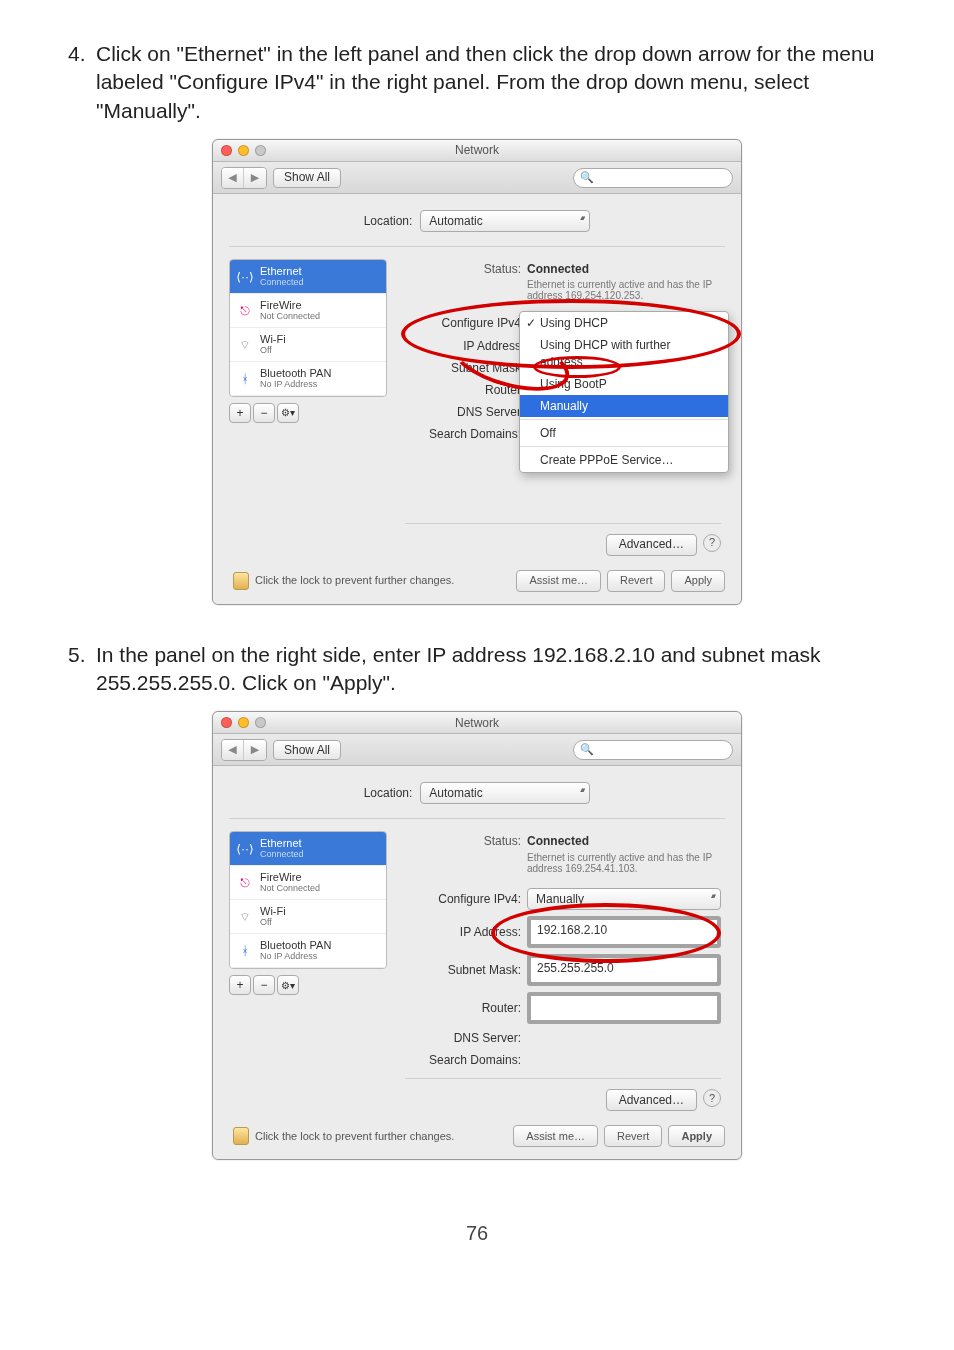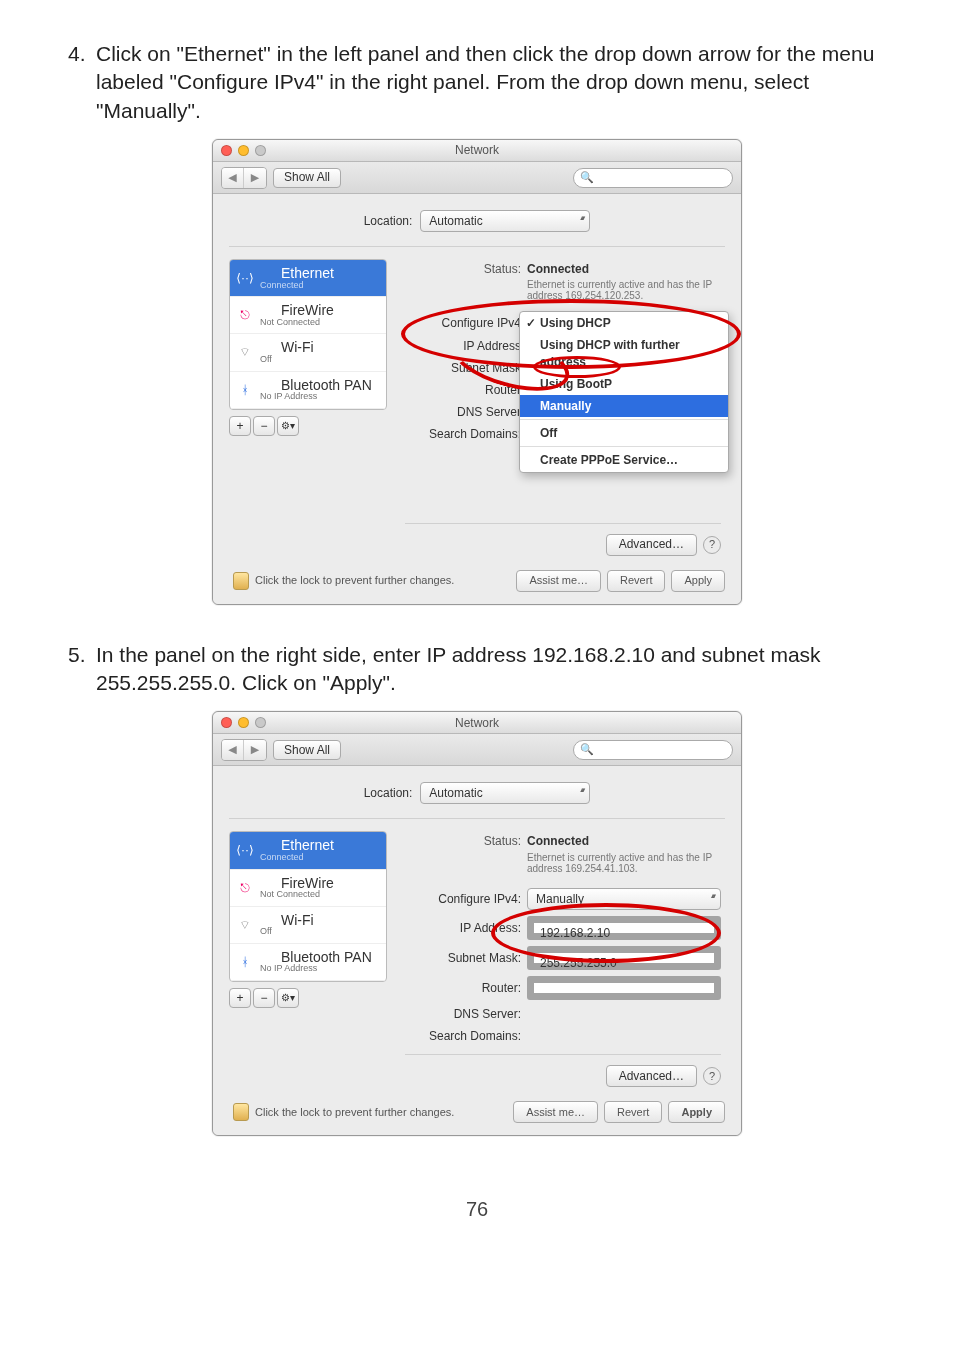--- a/index.html
+++ b/index.html
@@ -164,21 +164,21 @@
   .net-icon {
     width: 18px; height: 18px; border-radius: 4px;
     display: flex; align-items: center; justify-content: center;
     font-size: 12px;
   }
   .icon-eth { color: #fff; }
   .icon-fw  { color: #e06; }
   .icon-wifi{ color: #888; }
   .icon-bt  { color: #2d6ee0; }
   .si-text { display: flex; flex-direction: column; line-height: 1.05; }
-  .si-name { font-size: 14px; margin-left: 21px; }
+  .si-name { font-size: 11px; }
   .si-sub { font-size: 9px; opacity: .7; }
   .side-footer {
     display: flex;
     gap: 2px;
     margin-top: 6px;
   }
   .sfbtn {
     width: 22px; height: 20px;
     border: 1px solid #aaa;
     border-radius: 4px;
@@ -202,42 +202,41 @@
     line-height: 1.1;
   }
   .form-row {
     display: flex;
     align-items: center;
     gap: 6px;
     margin-bottom: 6px;
   }
   .form-row .lbl { width: 116px; text-align: right; }
   .txtfield {
-    border: 7px solid #a3a3a3;
+    border: 4px solid #a3a3a3;
     background: #fff;
     padding: 2px 6px;
-    height: 24px;
+    height: 32px;
     flex: 1;
     border-radius: 3px;
   }
   
   .dropdown {
     position: absolute;
     background: #fff;
     border: 1px solid #aaa;
     border-radius: 4px;
     box-shadow: 2px 4px 10px rgba(0,0,0,0.25);
     width: 210px;
     font-size: 12px;
     z-index: 5;
   }
   .dd-item {
     padding: 3px 20px 3px 20px;
     position: relative;
-    font-weight: bold;
   }
   .dd-item.checked::before {
     content: "✓";
     position: absolute;
     left: 6px;
   }
   .dd-item.sel { background: #2d6ee0; color: #fff; }
   .dd-sep { border-top: 1px solid #ddd; margin: 2px 0; }
   .detail-wrap { position: relative; }
   
@@ -254,21 +253,20 @@
     border-left-color: transparent;
     border-top-color: transparent;
     border-radius: 50%;
     transform: rotate(15deg);
     pointer-events: none;
     z-index: 9;
   }
   .bottom-row {
     display: flex;
     justify-content: flex-end;
-    align-items: center;
     gap: 6px;
     border-top: 1px solid #d0d0d0;
     padding-top: 10px;
     margin-top: 10px;
   }
   .btn {
     border: 1px solid #aaa;
     border-radius: 4px;
     background: linear-gradient(#fff,#e6e6e6);
     padding: 2px 12px;

